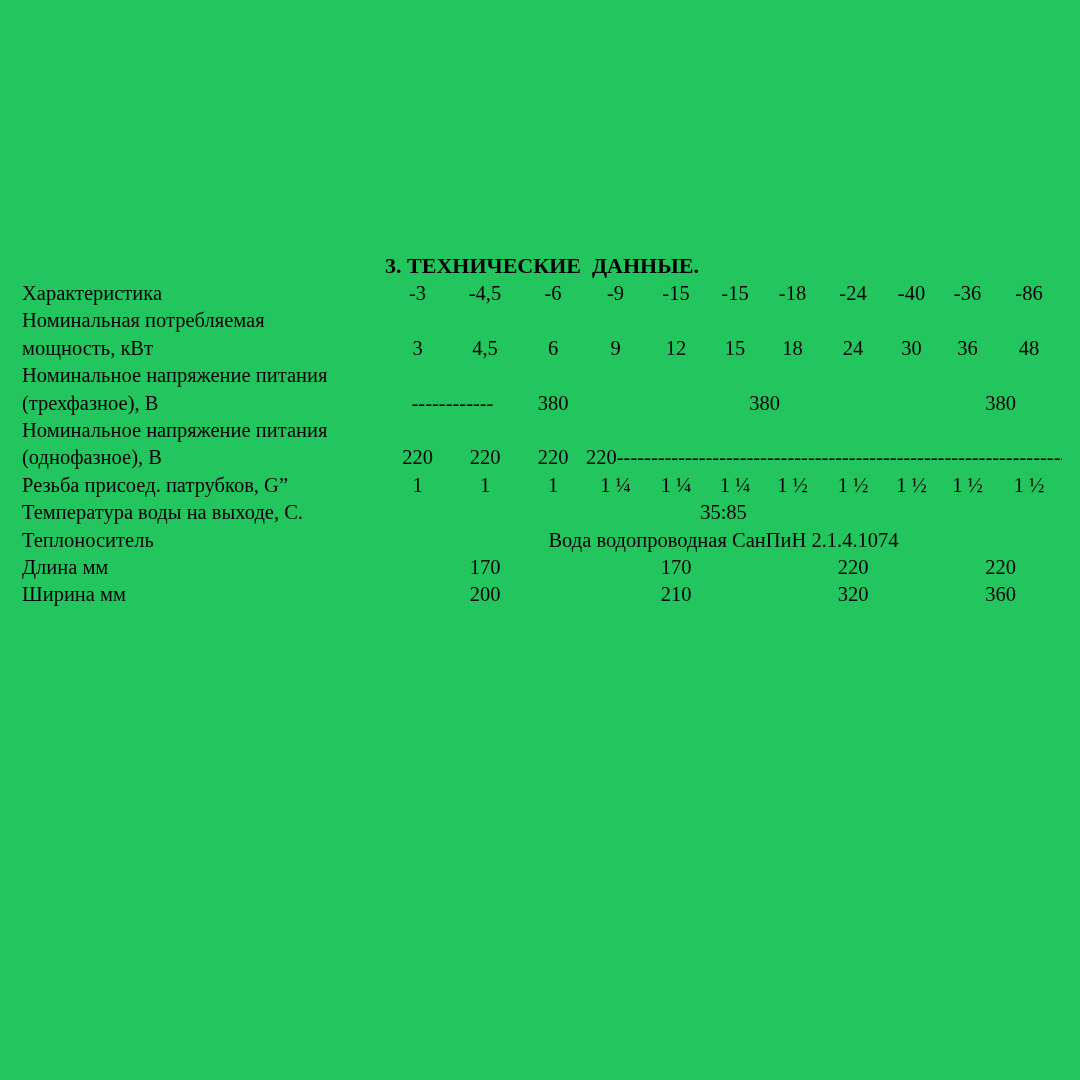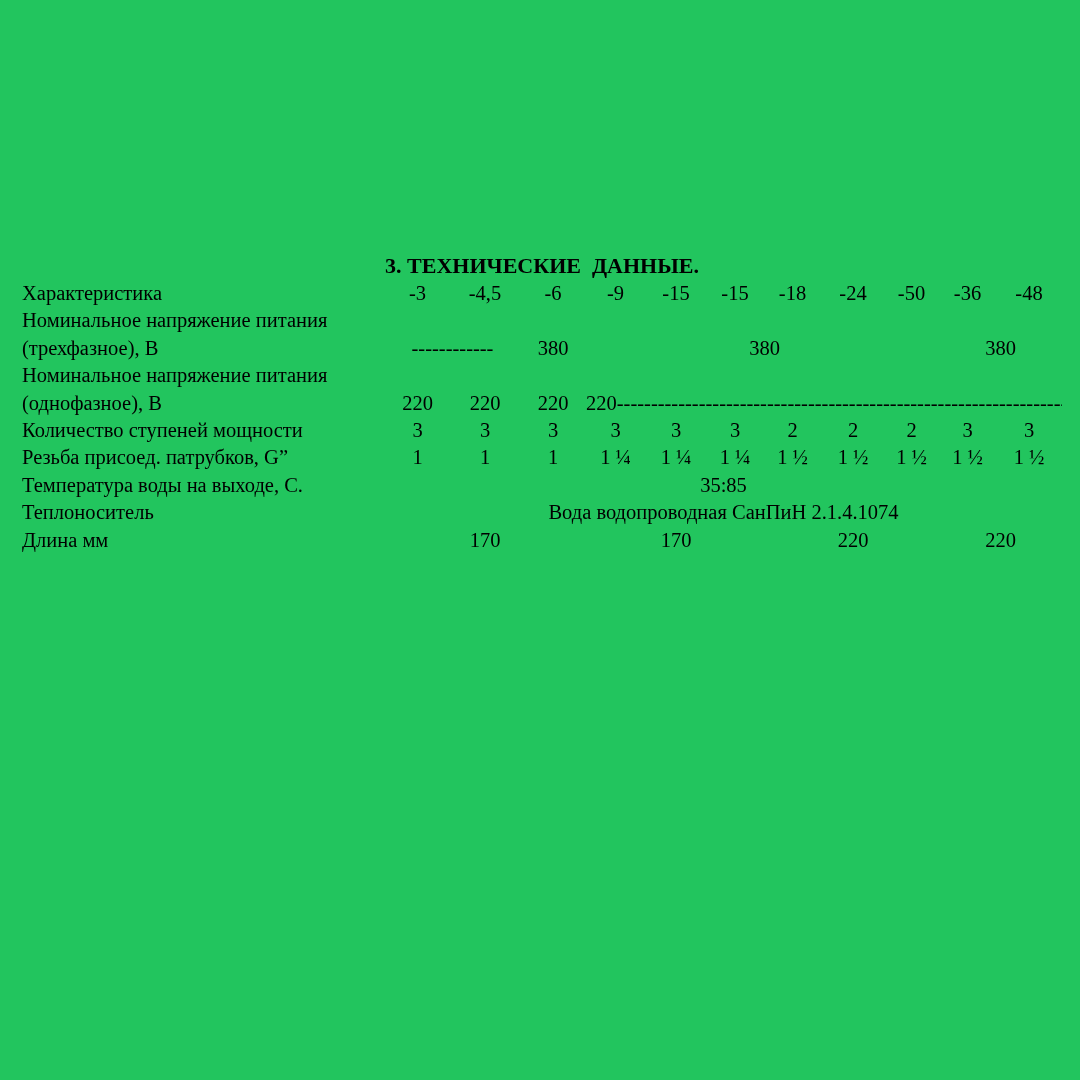--- a/index.html
+++ b/index.html
@@ -38,55 +38,56 @@
           <tr>
             <td class="label">Характеристика</td>
             <td colspan="1">-3</td>
             <td colspan="1">-4,5</td>
             <td colspan="1">-6</td>
             <td colspan="1">-9</td>
             <td colspan="1">-15</td>
             <td colspan="1">-15</td>
             <td colspan="1">-18</td>
             <td colspan="1">-24</td>
-            <td colspan="1">-50</td>
+            <td colspan="1">-40</td>
             <td colspan="1">-36</td>
-            <td colspan="1">-48</td>
+            <td colspan="1">-86</td>
+          </tr>
+          <tr>
+            <td class="label">Номинальная потребляемая
+мощность, кВт</td>
+            <td colspan="1">3</td>
+            <td colspan="1">4,5</td>
+            <td colspan="1">6</td>
+            <td colspan="1">9</td>
+            <td colspan="1">12</td>
+            <td colspan="1">15</td>
+            <td colspan="1">18</td>
+            <td colspan="1">24</td>
+            <td colspan="1">30</td>
+            <td colspan="1">36</td>
+            <td colspan="1">48</td>
           </tr>
           <tr>
             <td class="label">Номинальное напряжение питания
 (трехфазное), В</td>
             <td colspan="2">------------</td>
             <td colspan="1">380</td>
             <td colspan="2"></td>
             <td colspan="2">380</td>
             <td colspan="2"></td>
             <td colspan="2">380</td>
           </tr>
           <tr>
             <td class="label">Номинальное напряжение питания
 (однофазное), В</td>
             <td colspan="1">220</td>
             <td colspan="1">220</td>
             <td colspan="1">220</td>
             <td colspan="8" class="dashfill">220--------------------------------------------------------------------</td>
-          </tr>
-          <tr>
-            <td class="label">Количество ступеней мощности</td>
-            <td colspan="1">3</td>
-            <td colspan="1">3</td>
-            <td colspan="1">3</td>
-            <td colspan="1">3</td>
-            <td colspan="1">3</td>
-            <td colspan="1">3</td>
-            <td colspan="1">2</td>
-            <td colspan="1">2</td>
-            <td colspan="1">2</td>
-            <td colspan="1">3</td>
-            <td colspan="1">3</td>
           </tr>
           <tr>
             <td class="label">Резьба присоед. патрубков, G”</td>
             <td colspan="1">1</td>
             <td colspan="1">1</td>
             <td colspan="1">1</td>
             <td colspan="1">1 ¼</td>
             <td colspan="1">1 ¼</td>
             <td colspan="1">1 ¼</td>
             <td colspan="1">1 ½</td>
@@ -107,16 +108,27 @@
             <td class="label">Длина мм</td>
             <td colspan="1"></td>
             <td colspan="1">170</td>
             <td colspan="2"></td>
             <td colspan="1">170</td>
             <td colspan="2"></td>
             <td colspan="1">220</td>
             <td colspan="1"></td>
             <td colspan="2">220</td>
           </tr>
+          <tr>
+            <td class="label">Ширина мм</td>
+            <td colspan="1"></td>
+            <td colspan="1">200</td>
+            <td colspan="2"></td>
+            <td colspan="1">210</td>
+            <td colspan="2"></td>
+            <td colspan="1">320</td>
+            <td colspan="1"></td>
+            <td colspan="2">360</td>
+          </tr>
         </tbody>
     </table>
   </div>
 </div>
 
 </body></html>

